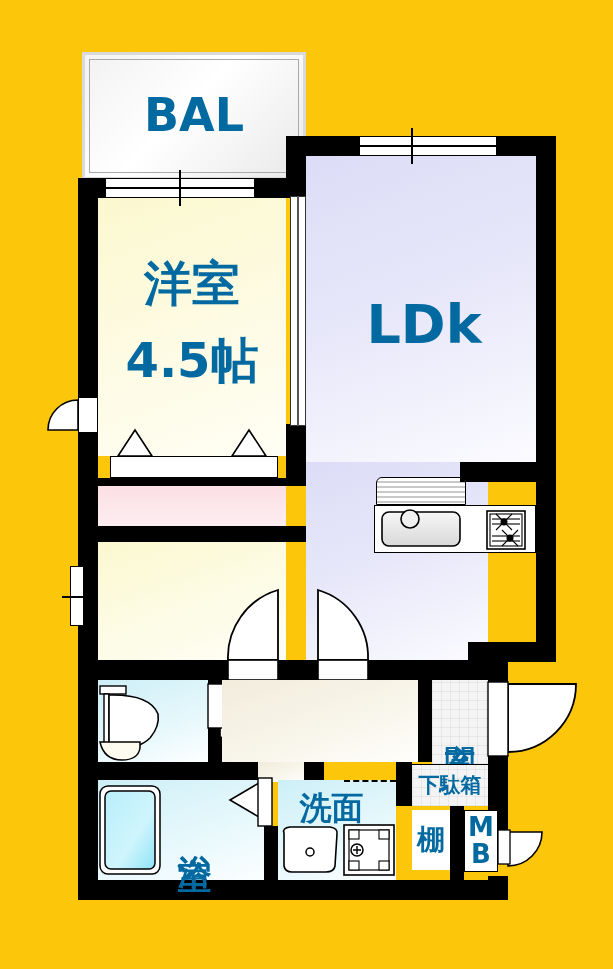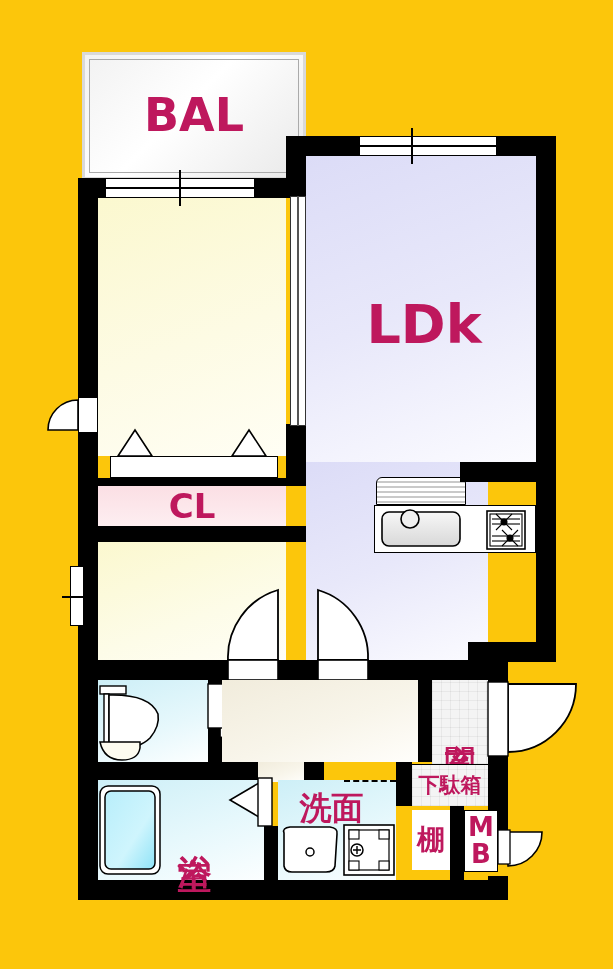--- a/index.html
+++ b/index.html
@@ -9,21 +9,21 @@
     font-family:"DejaVu Sans","Liberation Sans",sans-serif;
     overflow:hidden;
     position:relative;
   }
   #plan{position:absolute;left:0;top:0;width:613px;height:969px;}
 
   
   .wall{position:absolute;background:#000;}
   .room{position:absolute;border:0;}
   .lbl{position:absolute;display:flex;align-items:center;justify-content:center;
-       color:#be185d;font-weight:700;text-align:center;line-height:1.0;
+       color:#0369a1;font-weight:700;text-align:center;line-height:1.0;
        letter-spacing:0px;white-space:pre;}
   .thin{position:absolute;border:1.5px solid #000;background:#fff;box-sizing:border-box;}
   .thinline{position:absolute;background:#000;}
   .whitefill{position:absolute;background:#fff;}
 
   
   .bal{background:linear-gradient(135deg,#f2f2f2 0%,#ffffff 45%,#e9e9e9 100%);}
   .bed{background:linear-gradient(160deg,#fbf8cf 0%,#fdfbe4 55%,#fffef4 100%);}
   .ldk{background:linear-gradient(160deg,#dcdcf7 0%,#e8e8fa 50%,#fbfbff 100%);}
   .cl{background:linear-gradient(180deg,#fbdfe4 0%,#fdeef1 100%);}
@@ -67,20 +67,22 @@
 
   <div class="wall" style="left:78px;top:880px;width:430px;height:20px;"></div>
 
   <div class="wall" style="left:286px;top:136px;width:20px;height:62px;"></div>
   <div class="wall" style="left:286px;top:424px;width:20px;height:56px;"></div>
 
   <div class="thin plain" style="left:290px;top:196px;width:16px;height:230px;border:1.5px solid #333;"></div>
   <div class="thinline" style="left:297px;top:196px;width:1.5px;height:230px;background:#555;"></div>
 
   <div class="room bed" style="left:98px;top:198px;width:188px;height:258px;"></div>
+  <div class="lbl" style="left:98px;top:255px;width:188px;height:56px;font-size:48px;">洋室</div>
+  <div class="lbl" style="left:92px;top:332px;width:200px;height:56px;font-size:48px;">4.5帖</div>
 
   <div class="whitefill" style="left:106px;top:178px;width:148px;height:20px;background:#fff;border-top:1.5px solid #000;border-bottom:1.5px solid #000;box-sizing:border-box;"></div>
   <div class="thinline" style="left:106px;top:187px;width:148px;height:1.5px;"></div>
   <div class="thinline" style="left:179px;top:170px;width:1.5px;height:36px;"></div>
 
   <div class="whitefill" style="left:78px;top:398px;width:20px;height:34px;background:#fff;border-left:1.5px solid #000;border-right:1.5px solid #000;box-sizing:border-box;"></div>
   <svg width="613" height="969">
     <path d="M78 400 A30 30 0 0 0 48 430 L78 430 Z" fill="#fff" stroke="#000" stroke-width="1.6"></path>
   </svg>
 
@@ -127,21 +129,20 @@
         <stop offset="100%" stop-color="#d8d8d8"></stop>
       </linearGradient>
     </defs>
   </svg>
 
   <div class="wall" style="left:460px;top:462px;width:96px;height:20px;"></div>
   <div class="wall" style="left:468px;top:642px;width:88px;height:20px;"></div>
 
   <div class="wall" style="left:78px;top:478px;width:228px;height:8px;"></div>
   <div class="room cl" style="left:98px;top:486px;width:188px;height:40px;"></div>
-  <div class="lbl" style="left:98px;top:487px;width:188px;height:38px;font-size:34px;">CL</div>
   <div class="wall" style="left:78px;top:526px;width:228px;height:16px;"></div>
 
   <div class="room svc" style="left:98px;top:542px;width:188px;height:118px;"></div>
 
   <div class="whitefill" style="left:70px;top:566px;width:14px;height:60px;background:#fff;border:1.5px solid #000;box-sizing:border-box;"></div>
   <div class="thinline" style="left:62px;top:596px;width:30px;height:1.5px;"></div>
 
   <div class="wall" style="left:78px;top:660px;width:150px;height:20px;"></div>
   <div class="wall" style="left:278px;top:660px;width:40px;height:20px;"></div>
   <div class="wall" style="left:368px;top:660px;width:140px;height:20px;"></div>

